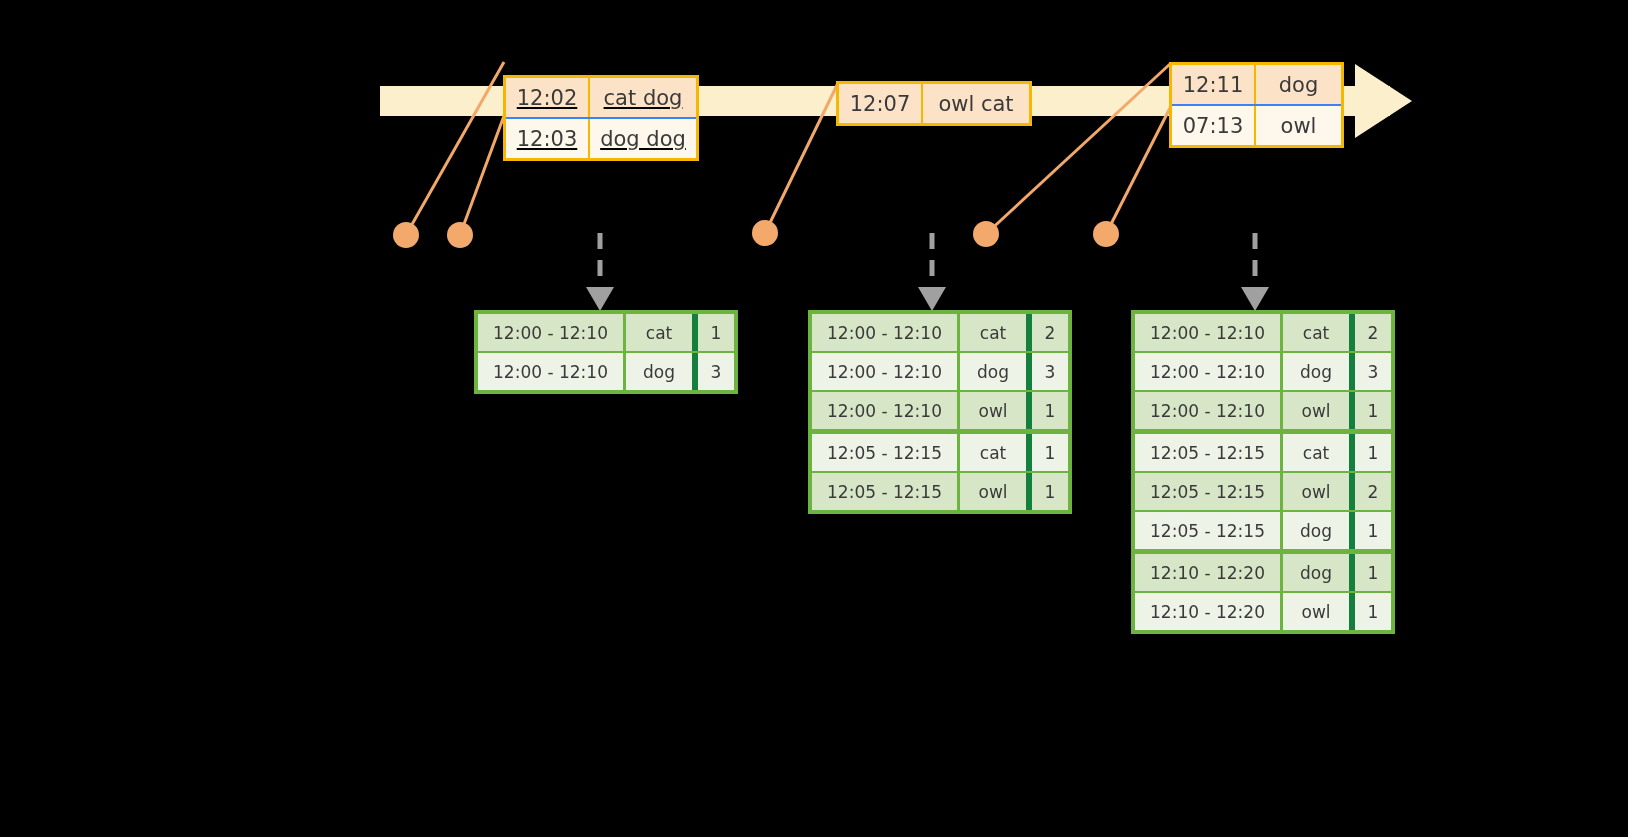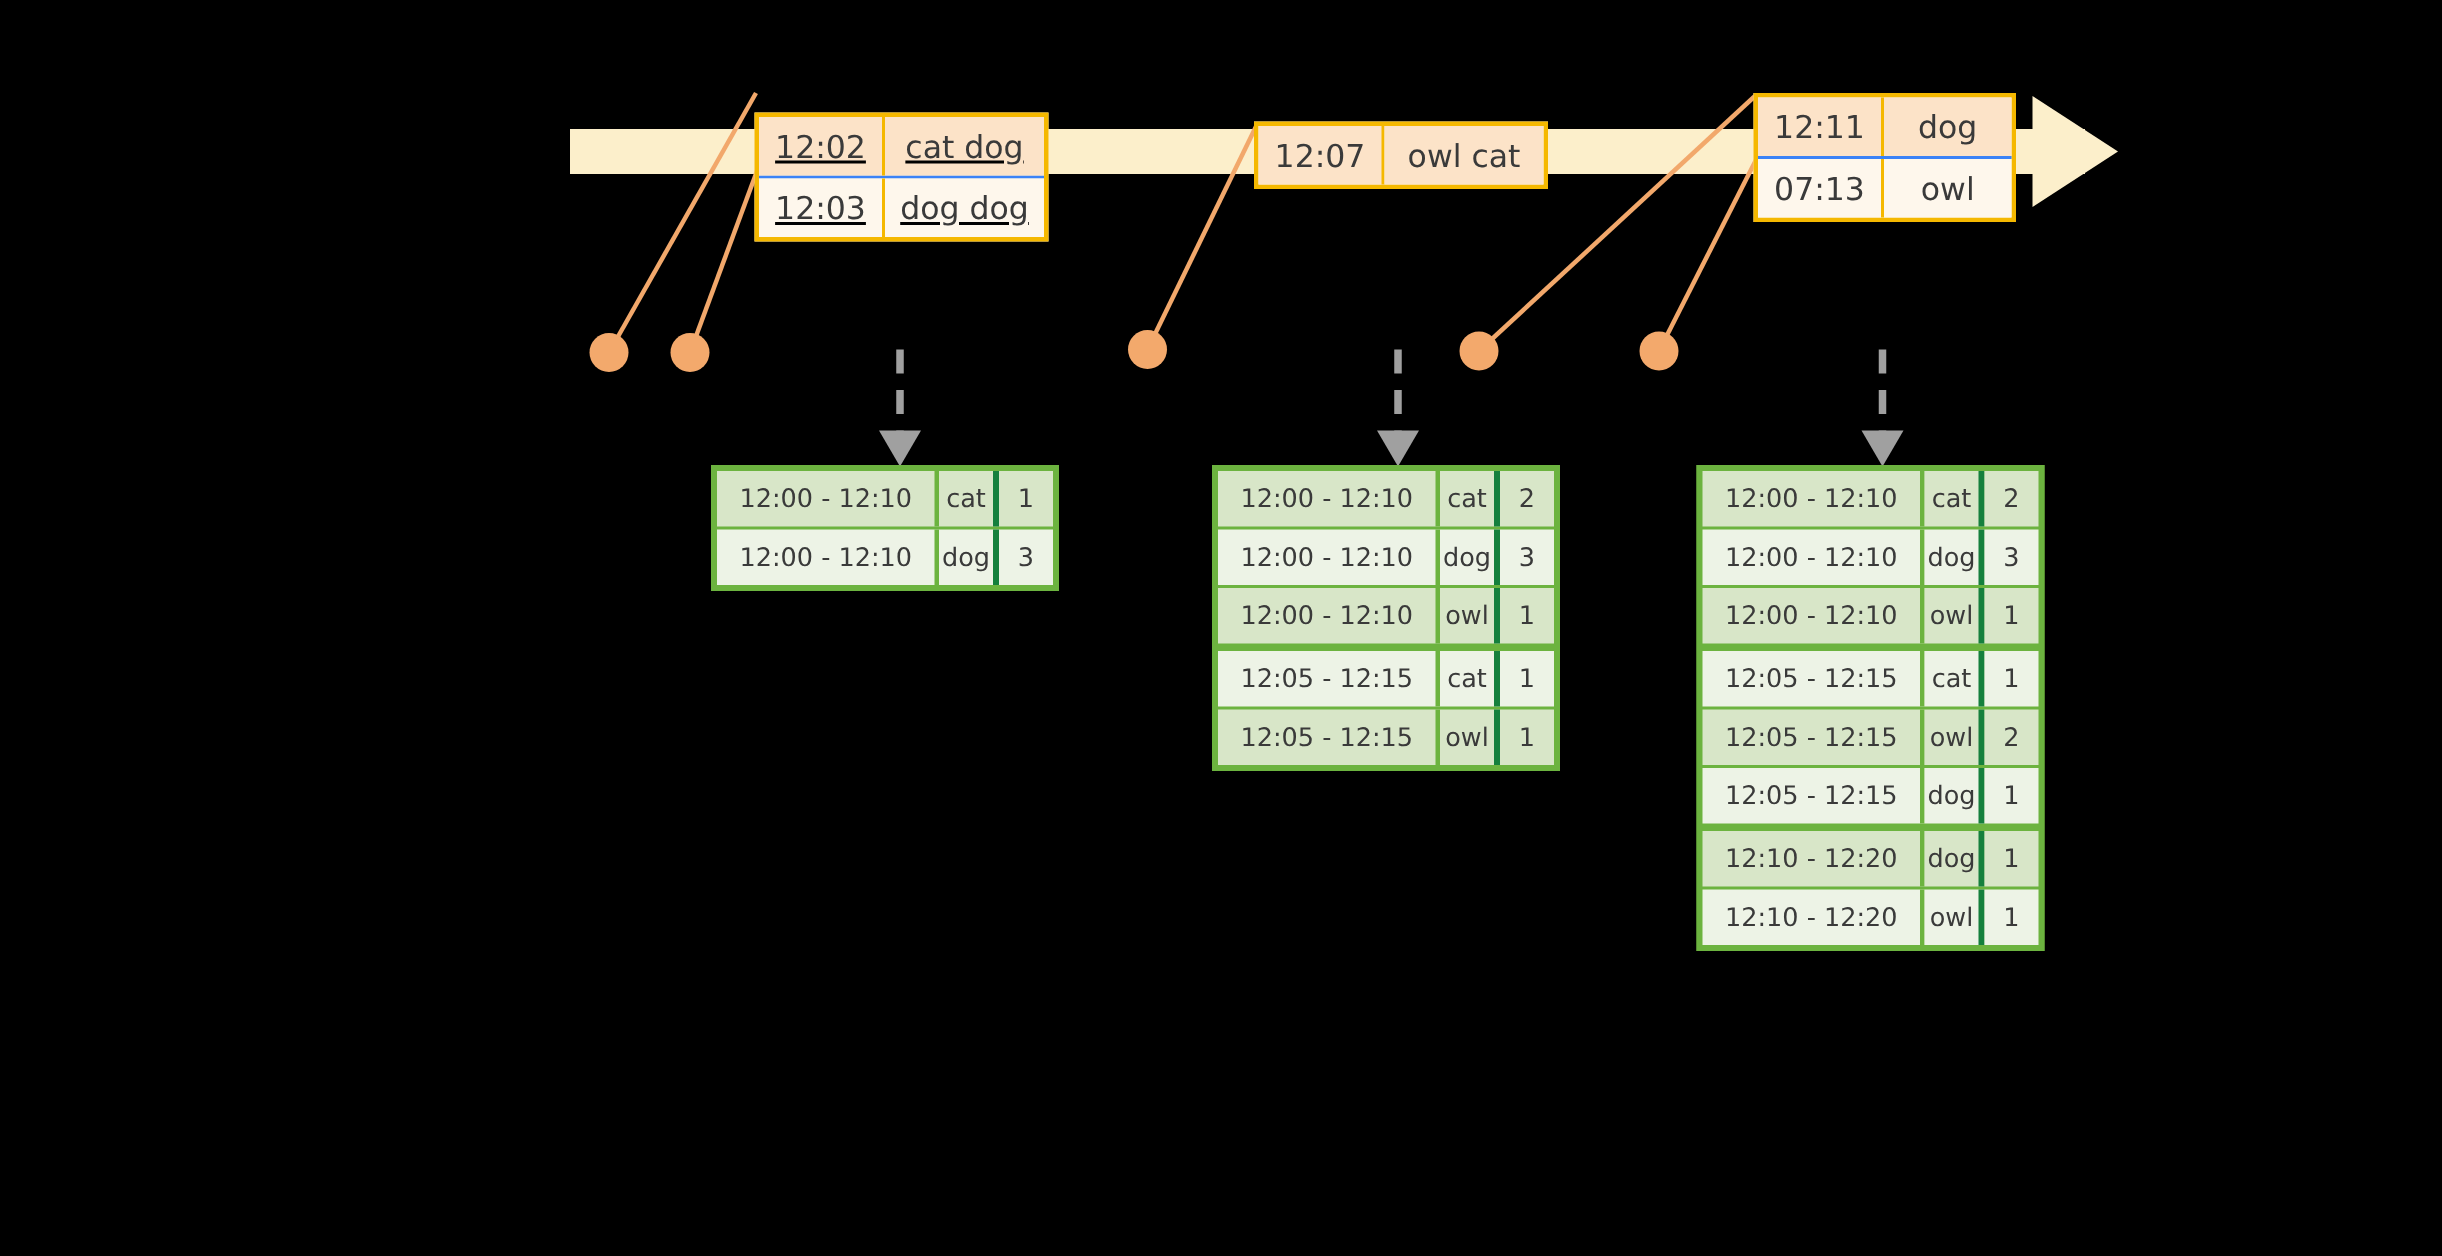--- a/index.html
+++ b/index.html
@@ -88,22 +88,22 @@
     white-space: nowrap;
   }
   .res-row.alt .res-cell {
     background: #D8E6C8;
   }
   .c-window {
     width: 148px;
     border-right: 3px solid #6CB33F;
   }
   .c-word {
-    width: 40px;
-    border-right: 4px solid #15803d;
+    width: 72px;
+    border-right: 6px solid #15803d;
   }
   .c-count {
     width: 36px;
   }
 </style>
 </head>
 <body>
 
 <div id="canvas">
 

